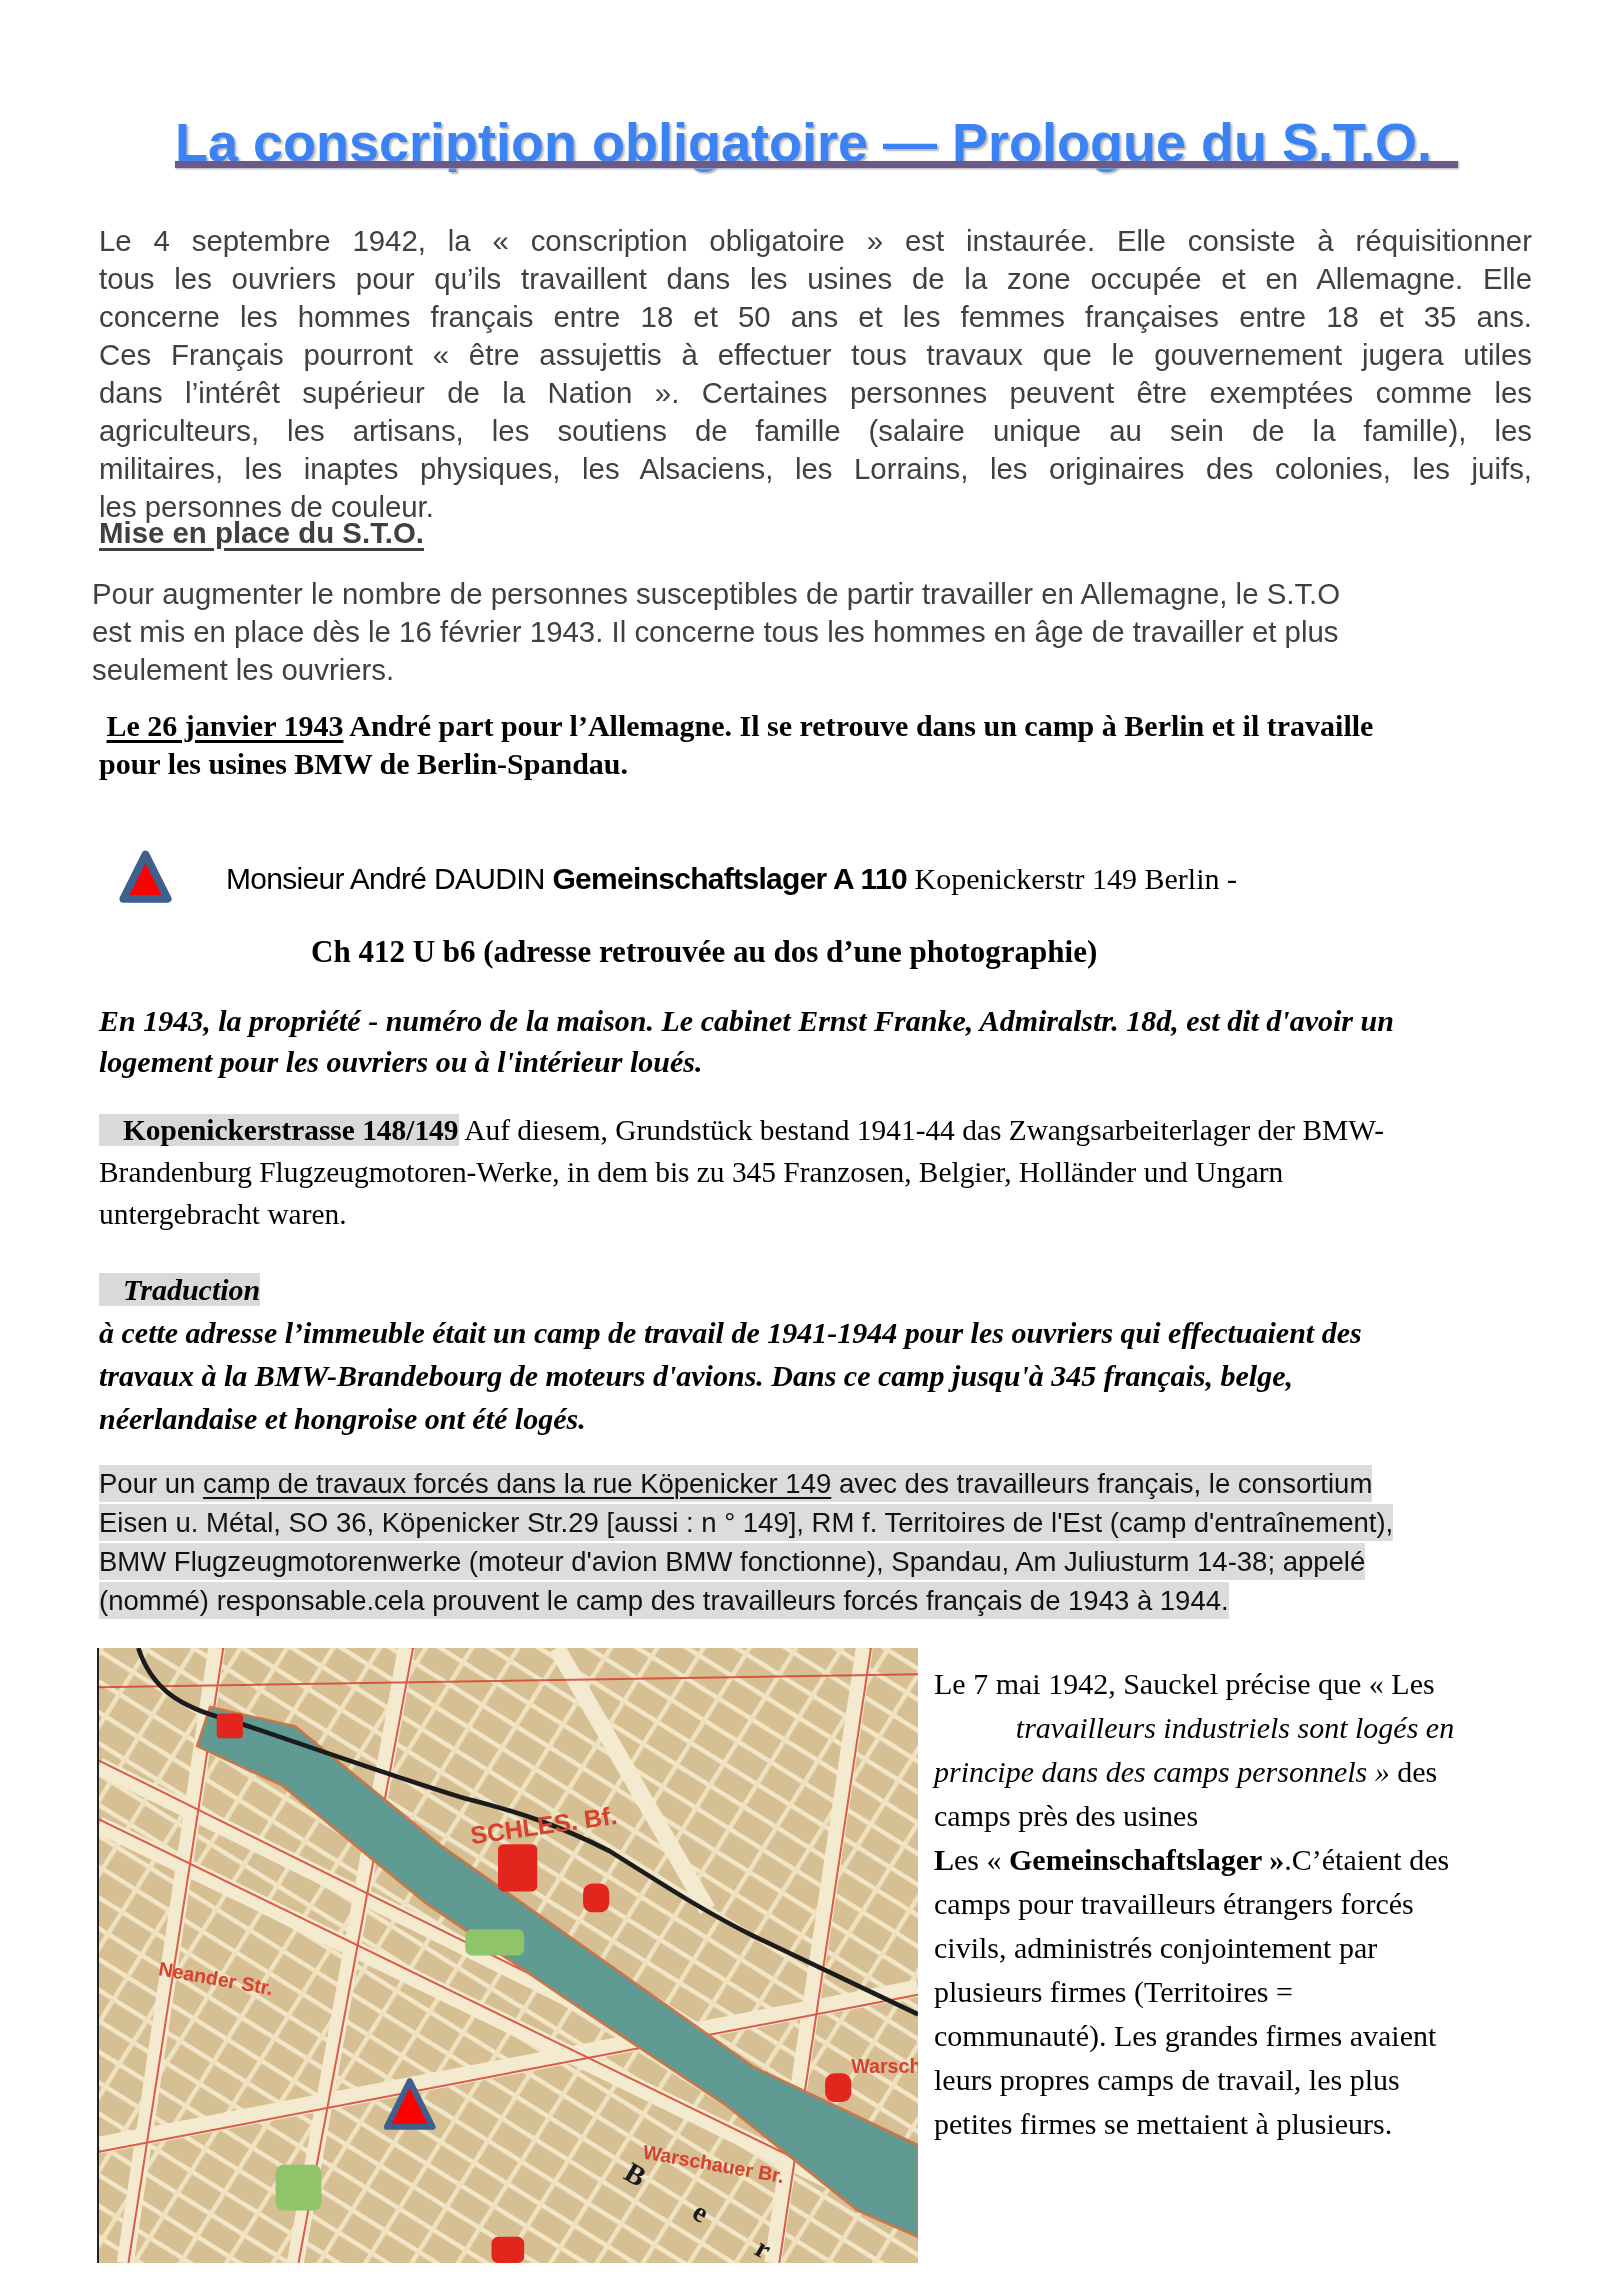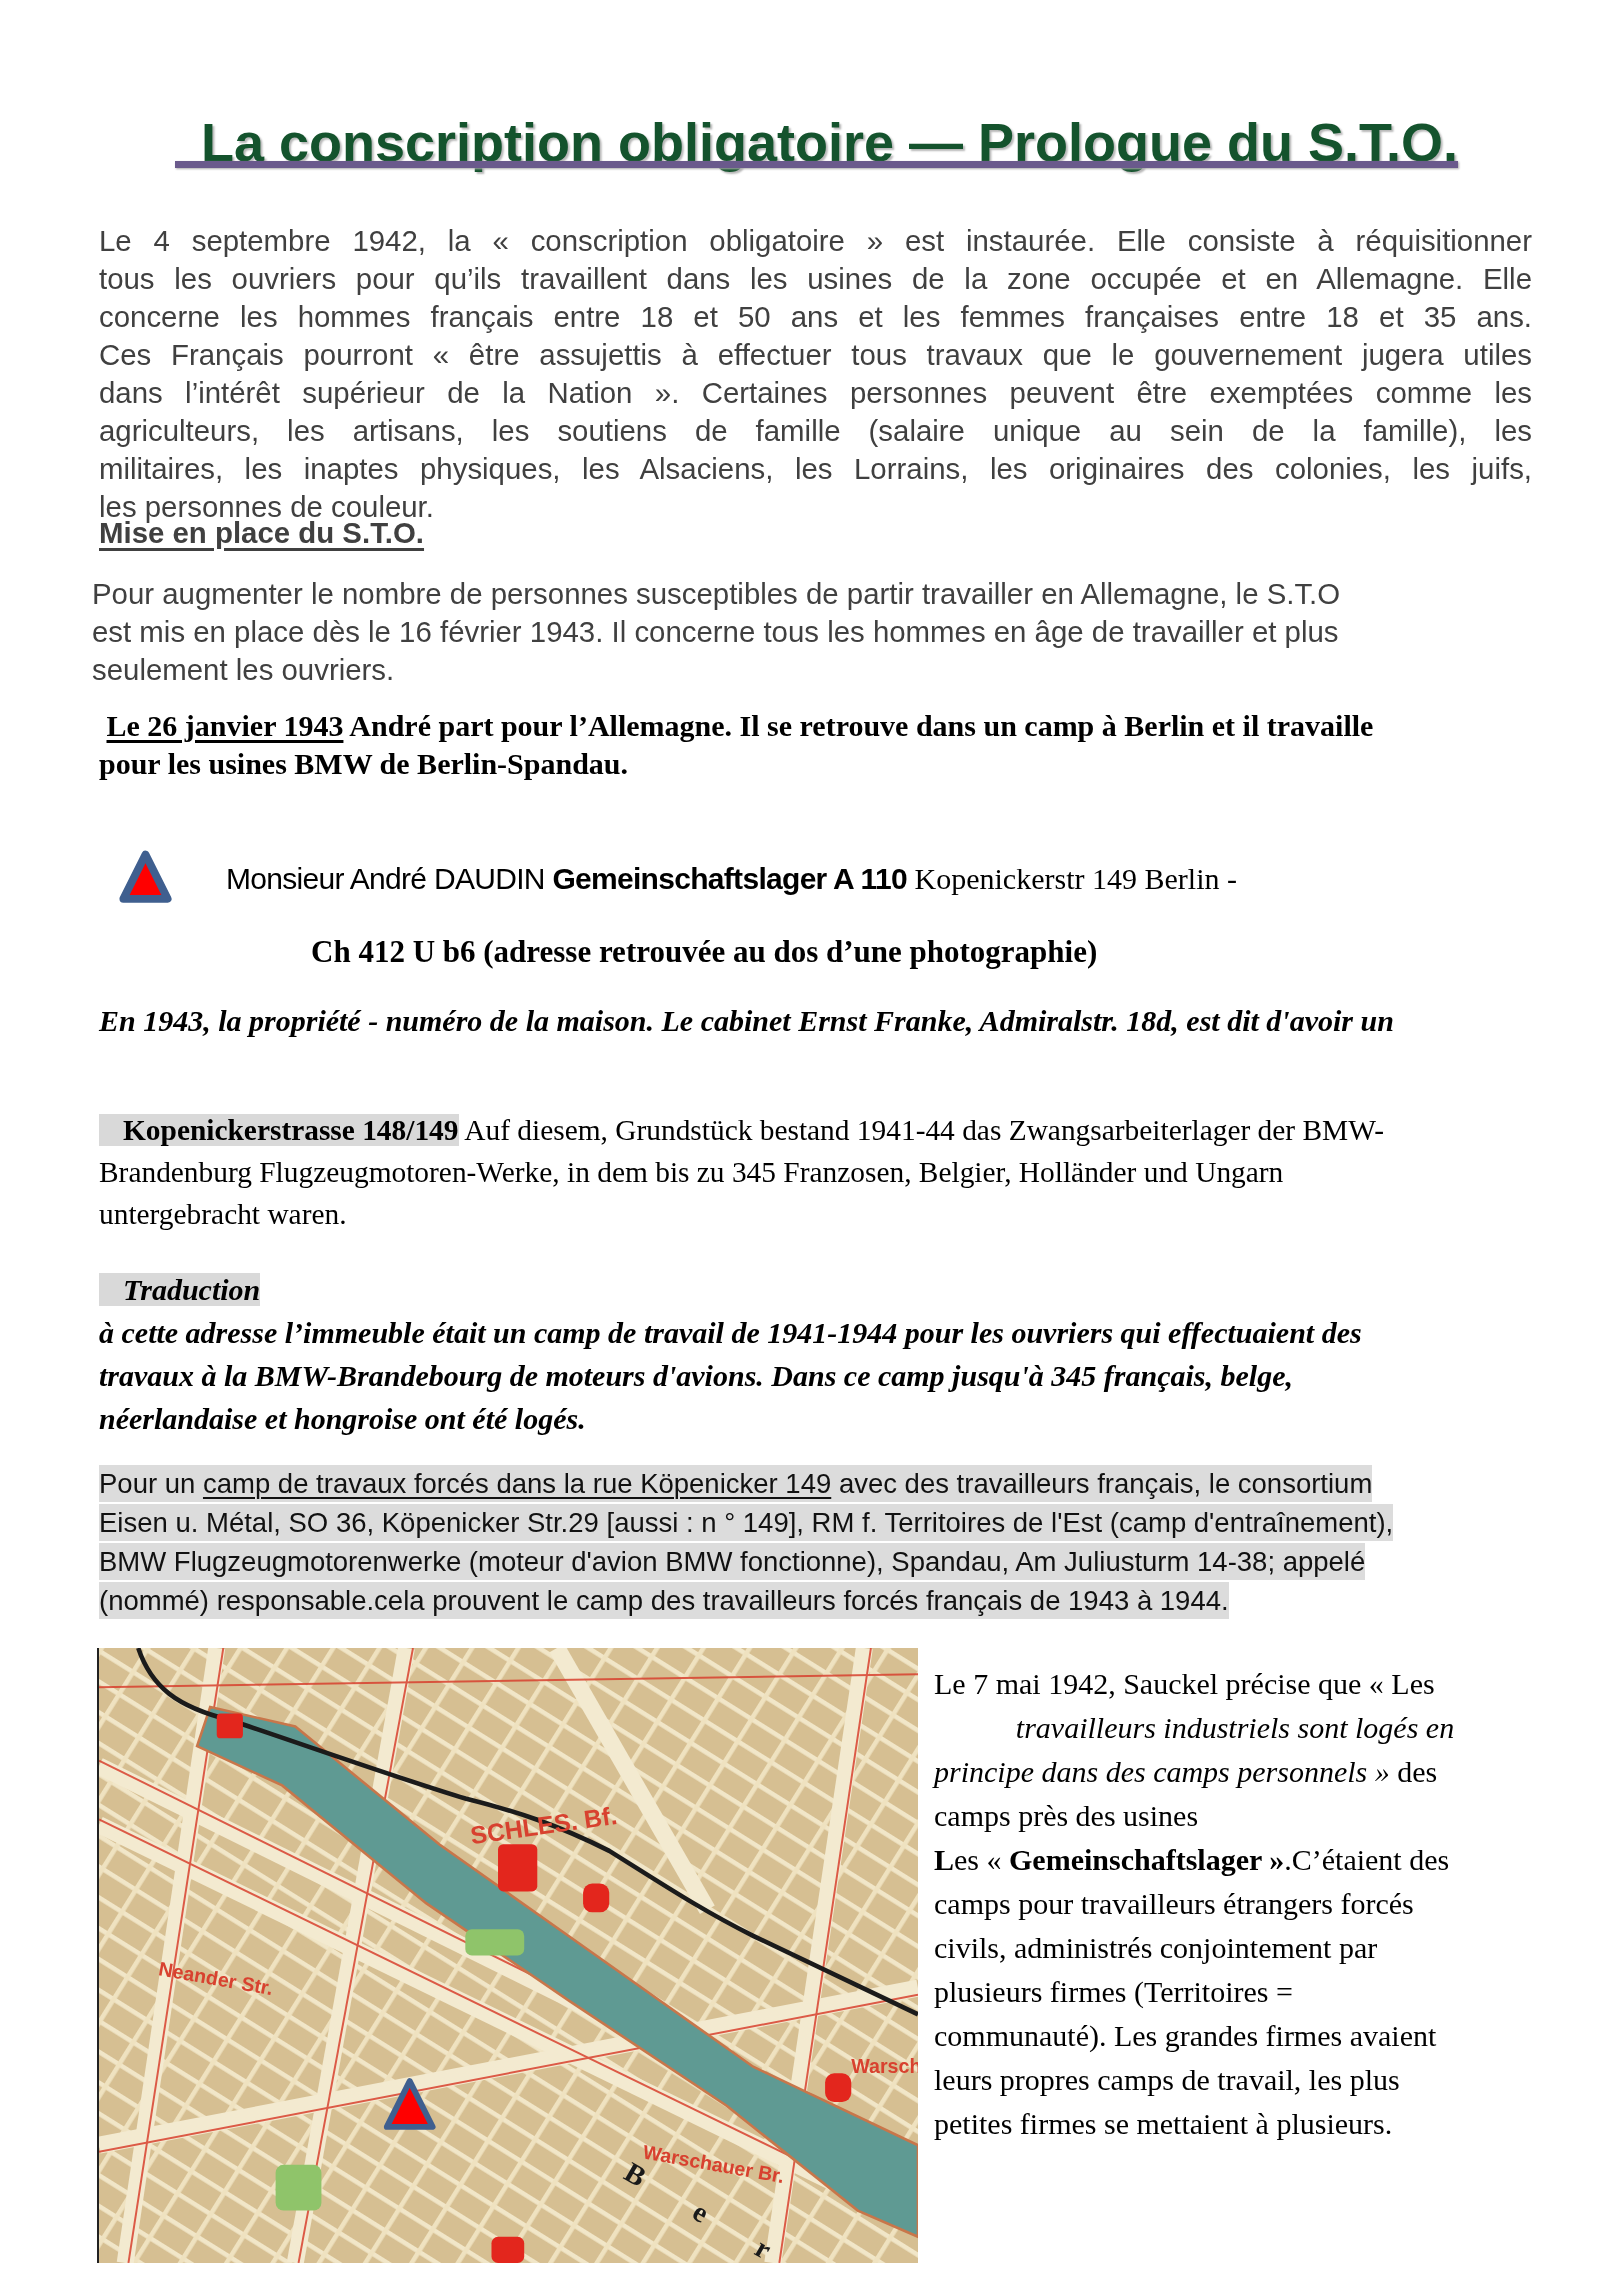--- a/index.html
+++ b/index.html
@@ -2,22 +2,22 @@
 <html style="font-size:10.5px"><head>
 <meta charset="utf-8">
 <style>
   html, body { margin: 0; padding: 0; background: #ffffff; }
   body { width: 1623px; height: 2295px; position: relative; overflow: hidden; }
   .page { position: absolute; left: 0; top: 0; width: 1623px; height: 2295px; }
 
   .title {
     position: absolute; left: 175px; top: 110px; width: 1283px;
     font-family: "Liberation Sans", sans-serif; font-weight: bold;
-    font-size: 54px; line-height: 65px; color: #14532d;
-    text-align: right; letter-spacing: 0px;
+    font-size: 54px; line-height: 65px; color: #3b82f6;
+    text-align: left; letter-spacing: 0px;
     text-shadow: 2px 2px 2px #b8b8b8;
   }
   .title-underline {
     position: absolute; left: 175px; top: 161px; width: 1283px; height: 6.5px;
     background: #6a5a8c; box-shadow: 1.3px 1.3px 2px #aaa;
   }
 
   .sans-grey {
     font-family: "Liberation Sans", sans-serif; color: #404040;
     font-size: 29.4px; line-height: 38px;
@@ -111,20 +111,21 @@
 
   <div class="addr-line1 serif">
     <span class="sans">Monsieur André DAUDIN </span><span class="sans" style="font-weight:bold;">Gemeinschaftslager A 110 </span><span style="font-weight:normal;">Kopenickerstr 149 Berlin -</span>
   </div>
   <div class="addr-line2 serif">
     <span style="font-weight:bold;">Ch 412   U b6 </span><span style="font-weight:bold; ">(adresse retrouvée au dos d’une photographie)</span>
   </div>
 
   <div class="en1943 serif">
     <span class="line">En 1943, la propriété - numéro de la maison. Le cabinet Ernst Franke, Admiralstr. 18d, est dit d'avoir un</span>
+    <span class="line"><span>logement pour les ouvriers ou à l'intérieur loués.</span></span>
   </div>
 
   <div class="kop serif">
     <span class="line"><span class="hl" style="font-weight:bold;">Kopenickerstrasse 148/149</span><span> Auf diesem, Grundstück bestand 1941-44 das Zwangsarbeiterlager der BMW-</span></span>
     <span class="line">Brandenburg Flugzeugmotoren-Werke, in dem bis zu 345 Franzosen, Belgier, Holländer und Ungarn</span>
     <span class="line">untergebracht waren.</span>
   </div>
 
   <div class="trad serif">
     <span class="line"><span class="hl">Traduction</span></span>

